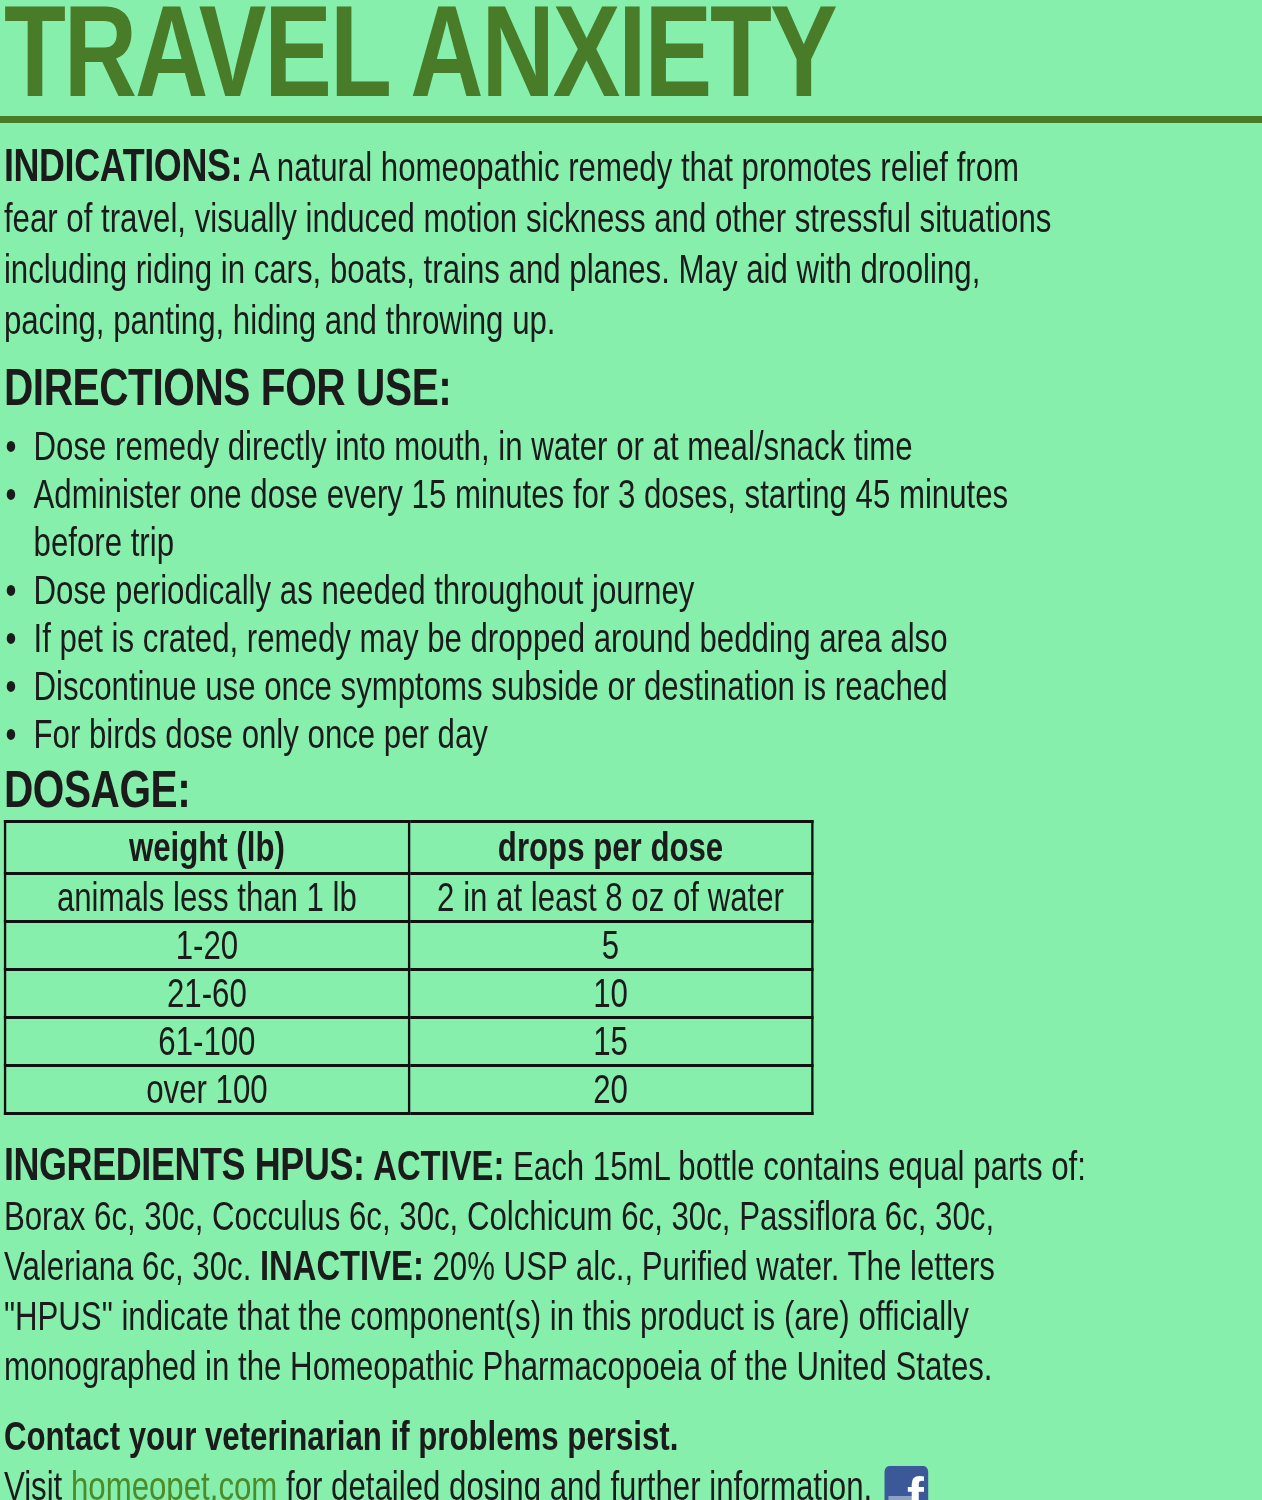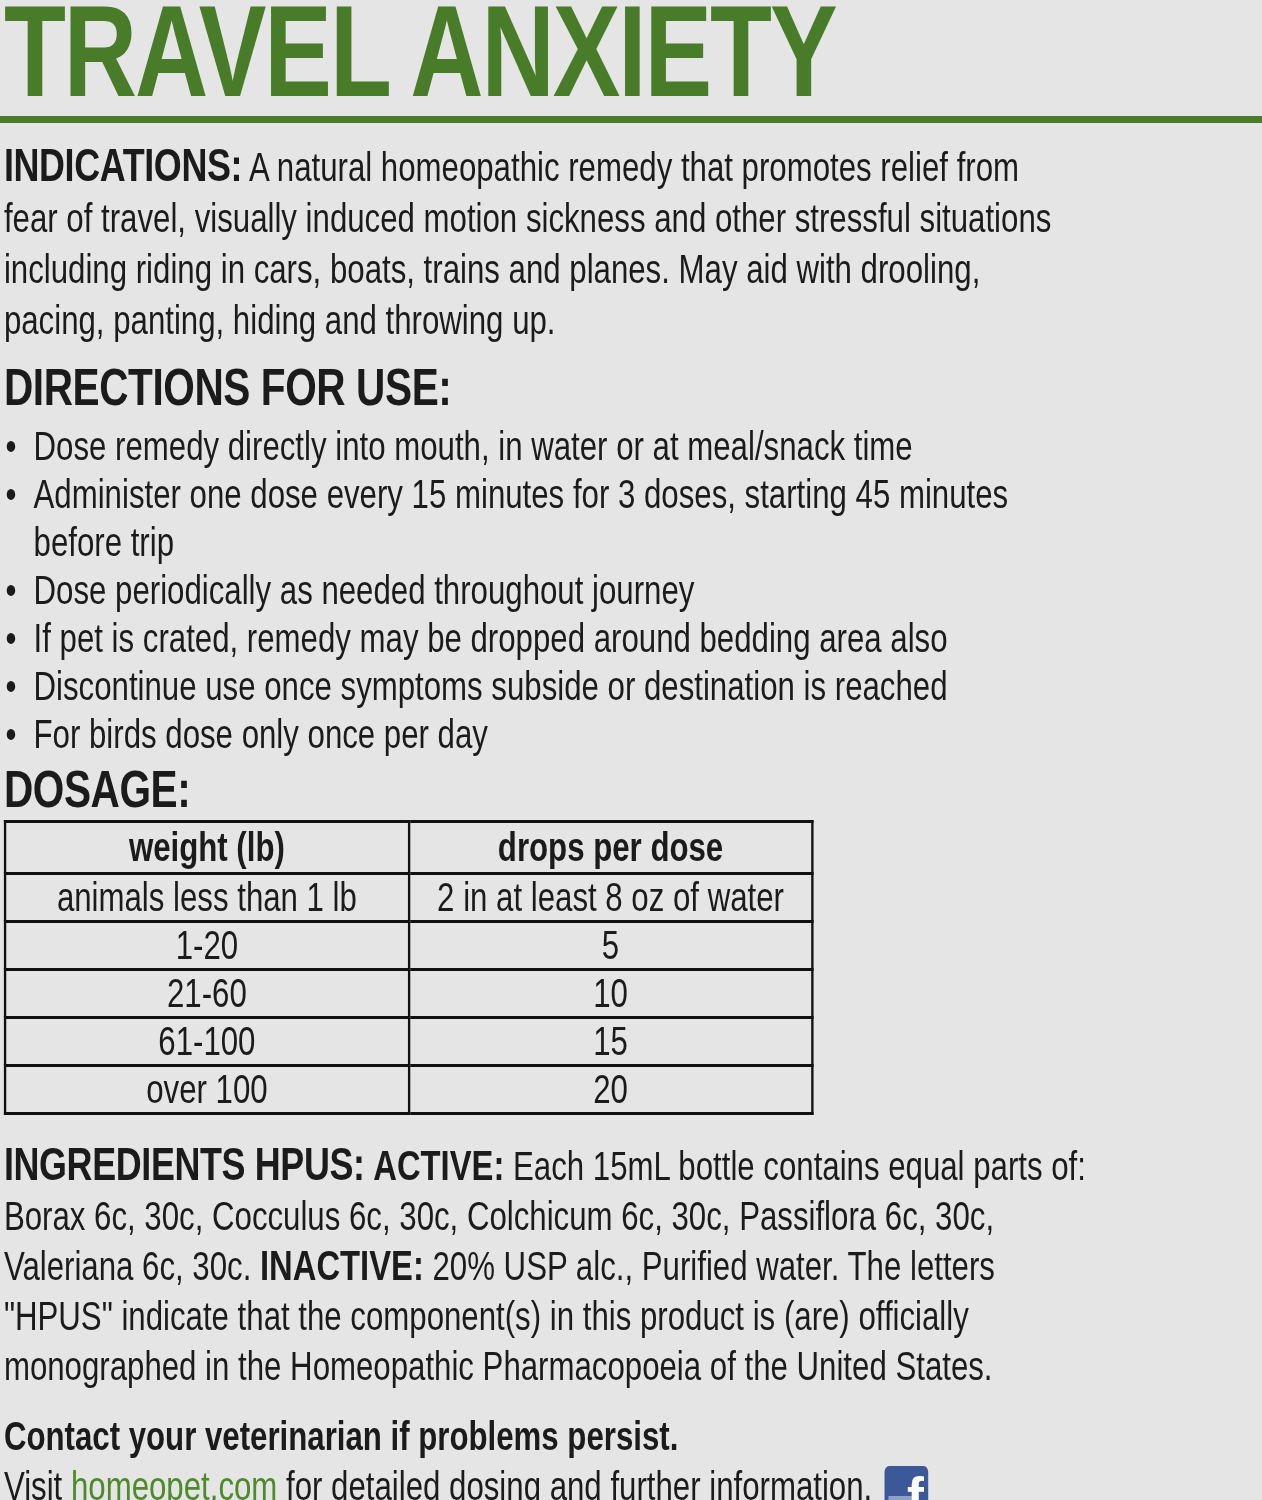--- a/index.html
+++ b/index.html
@@ -5,21 +5,21 @@
   html, body {
     margin: 0;
     padding: 0;
     background: #ffffff;
   }
   .viewport {
     position: relative;
     width: 1262px;
     height: 1500px;
     overflow: hidden;
-    background: #e5e5e5;
+    background: #86efac;
     font-family: "Liberation Sans", "DejaVu Sans", sans-serif;
     color: var(--text, #1b1b1b);
   }
   
   .condensed {
     width: 1618px;
     transform: scaleX(0.78);
     transform-origin: top left;
     padding-left: 5px;
     box-sizing: border-box;

